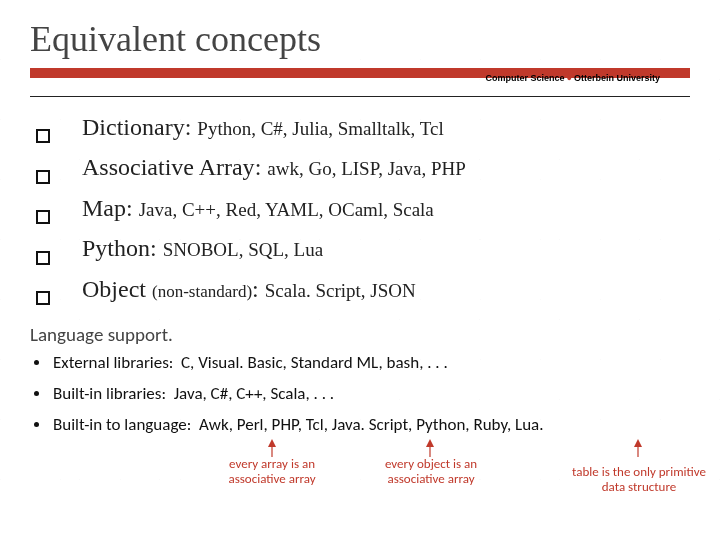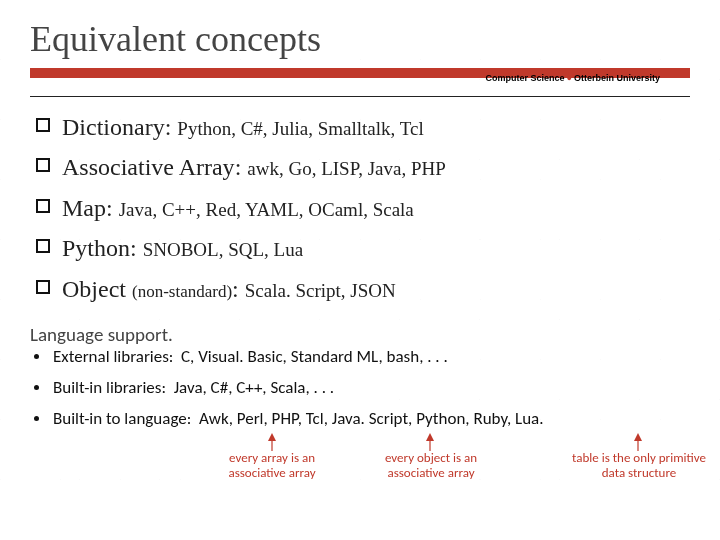--- a/index.html
+++ b/index.html
@@ -12,27 +12,27 @@
       #fff;
     background-size: 60px 60px, 80px 80px;
     padding: 18px 30px 0 30px;
   }
   .title { font-size: 36px; color:#444; font-weight:400; font-family: Georgia, serif; margin-bottom: 8px; }
   .rule-wrap { margin-bottom: 14px; }
   .rule-red { height:10px; background:#c0392b; width:100%; }
   .rule-sub { display:flex; justify-content:flex-end; align-items:center; height:14px; border-bottom:1px solid #222; padding:0 30px 18px 0; font-size:9px; font-family: Arial, sans-serif; font-weight:bold; gap:2px;}
   .rule-sub .dot{ color:#c0392b; }
   ul.main { list-style:none; padding-left: 6px; }
-  ul.main li { display:flex; align-items:flex-start; margin-bottom:8px; }
+  ul.main li { display:flex; align-items:flex-end; margin-bottom:8px;gap:20px; }
   .box { width:14px; height:14px; border:2px solid #111; margin-top:7px; margin-right:12px; flex:0 0 auto; }
   .concept { font-size:24px; color:#222; line-height:1.35; }
   .concept .name { color:#222; }
   .concept .detail { font-size:19px; }
   .concept .paren { font-size:17px; }
-  .subhead { font-family: Calibri, Arial, sans-serif; color:#444; font-size:19px; margin-top:18px; margin-bottom:0; }
+  .subhead { font-family: Calibri, Arial, sans-serif; color:#444; font-size:19px; margin-top:18px; margin-bottom:6px; }
   ul.support { list-style:none; padding-left:4px; }
   ul.support li { display:flex; align-items:flex-start; margin-bottom:10px; font-family: Calibri, Arial, sans-serif; font-size:17px; color:#111; }
   .bullet { width:5px; height:5px; border-radius:50%; background:#111; margin-top:8px; margin-right:14px; flex:0 0 auto; }
   .support .label { font-weight:400; }
   .annot-row { position:relative; height:70px; margin-top:2px; }
   .annot { position:absolute; font-family: Calibri, Arial, sans-serif; font-size:13px; color:#c0392b; text-align:center; line-height:1.15; }
   svg.arrow-svg { position:absolute; overflow:visible; }
   .arrow-line { stroke:#c0392b; stroke-width:1.2; fill:none; }
   .arrow-head { fill:#c0392b; }
 </style>
@@ -127,16 +127,16 @@
     <svg class="arrow-svg" style="left:390px; top:-6px;" width="20" height="18">
       <line class="arrow-line" x1="10" y1="18" x2="10" y2="4"></line>
       <polygon class="arrow-head" points="10,0 6,8 14,8"></polygon>
     </svg>
     <div class="annot" style="left:338px; top:12px; width:126px;">every object is an associative array</div>
 
     <svg class="arrow-svg" style="left:598px; top:-6px;" width="20" height="18">
       <line class="arrow-line" x1="10" y1="18" x2="10" y2="4"></line>
       <polygon class="arrow-head" points="10,0 6,8 14,8"></polygon>
     </svg>
-    <div class="annot" style="left:534px; top:12px; width:150px;">table is the only primitive data structure</div>
+    <div class="annot" style="left:534px; top:20px; width:150px;">table is the only primitive data structure</div>
   </div>
 
 </div>
 
 </body></html>

